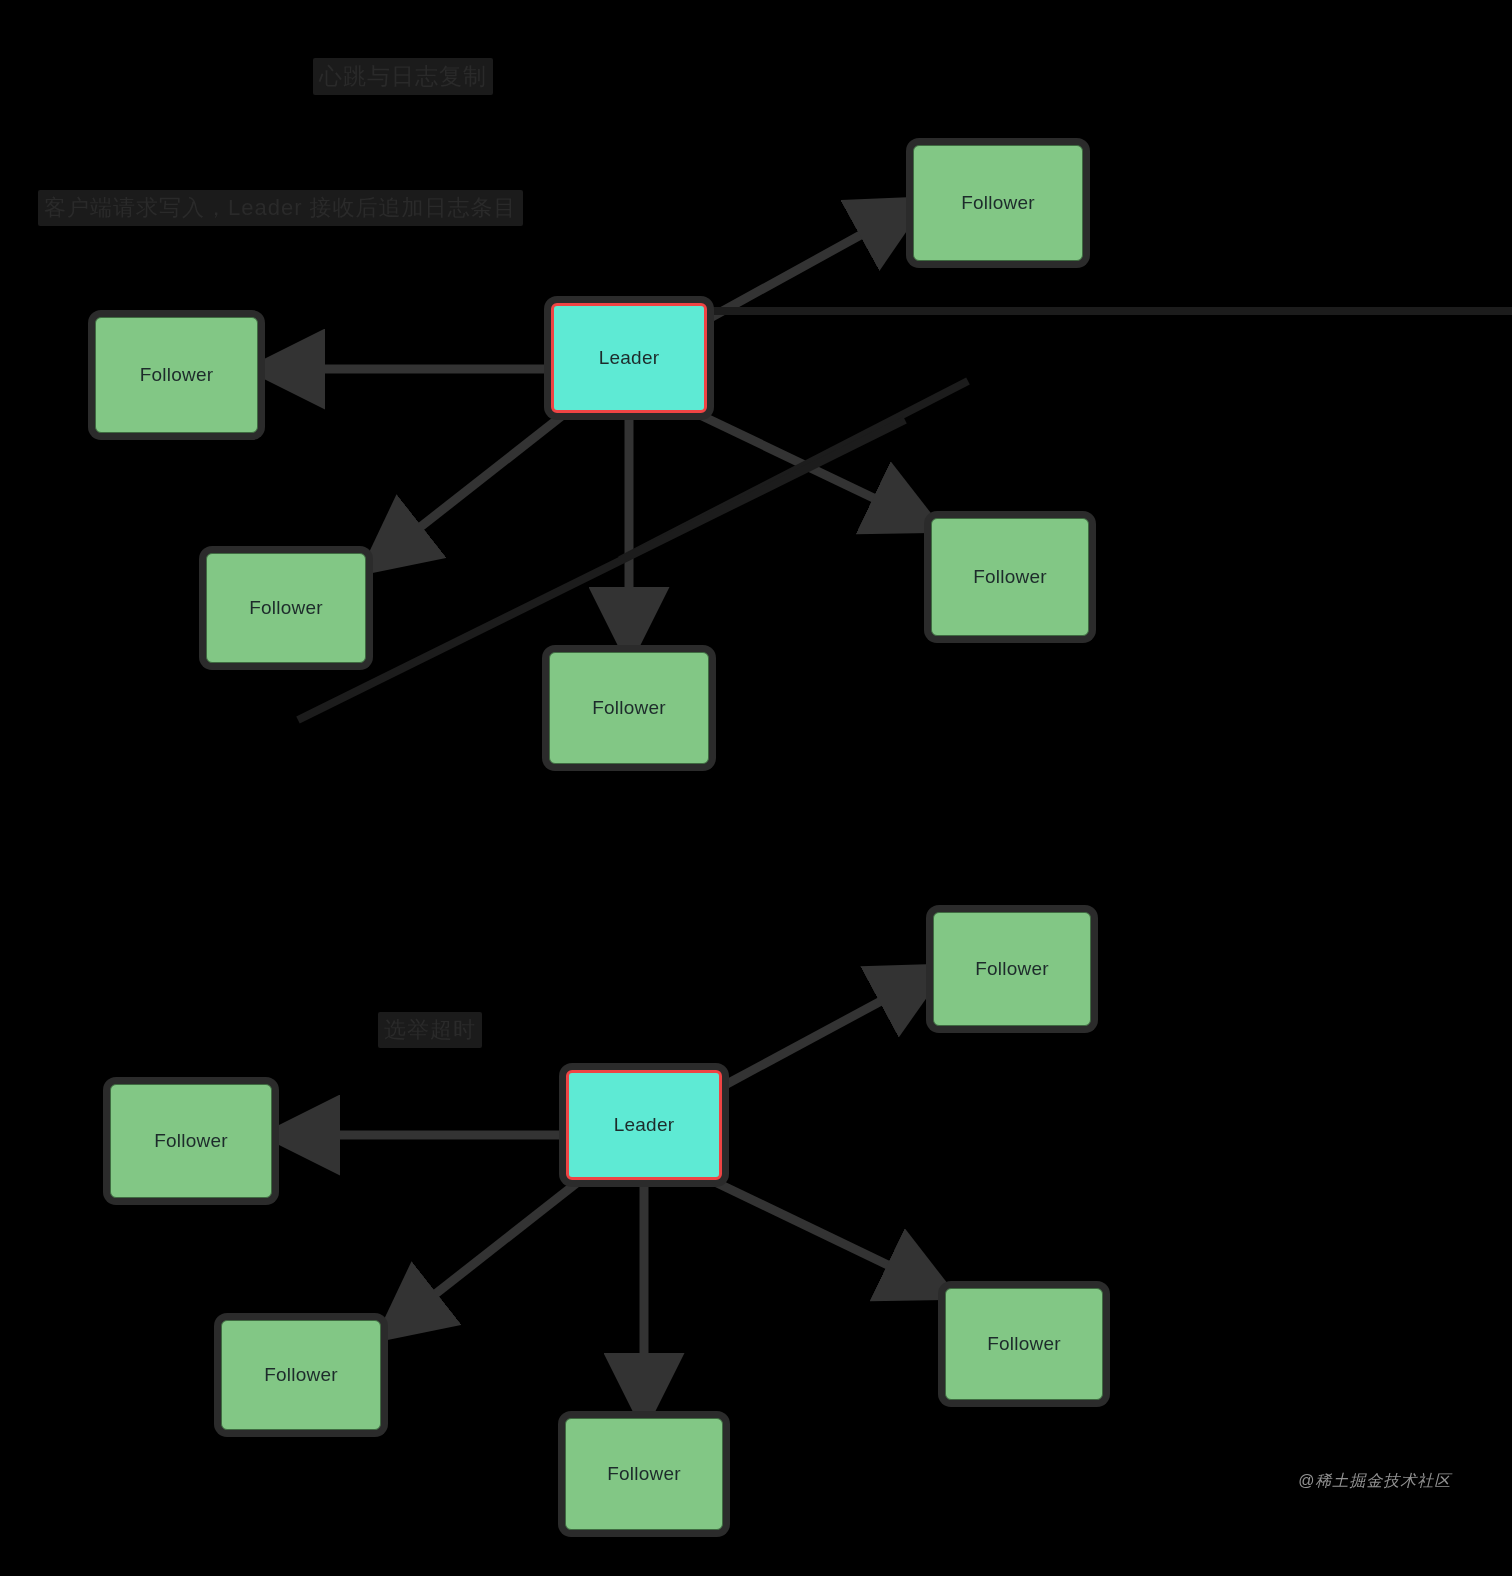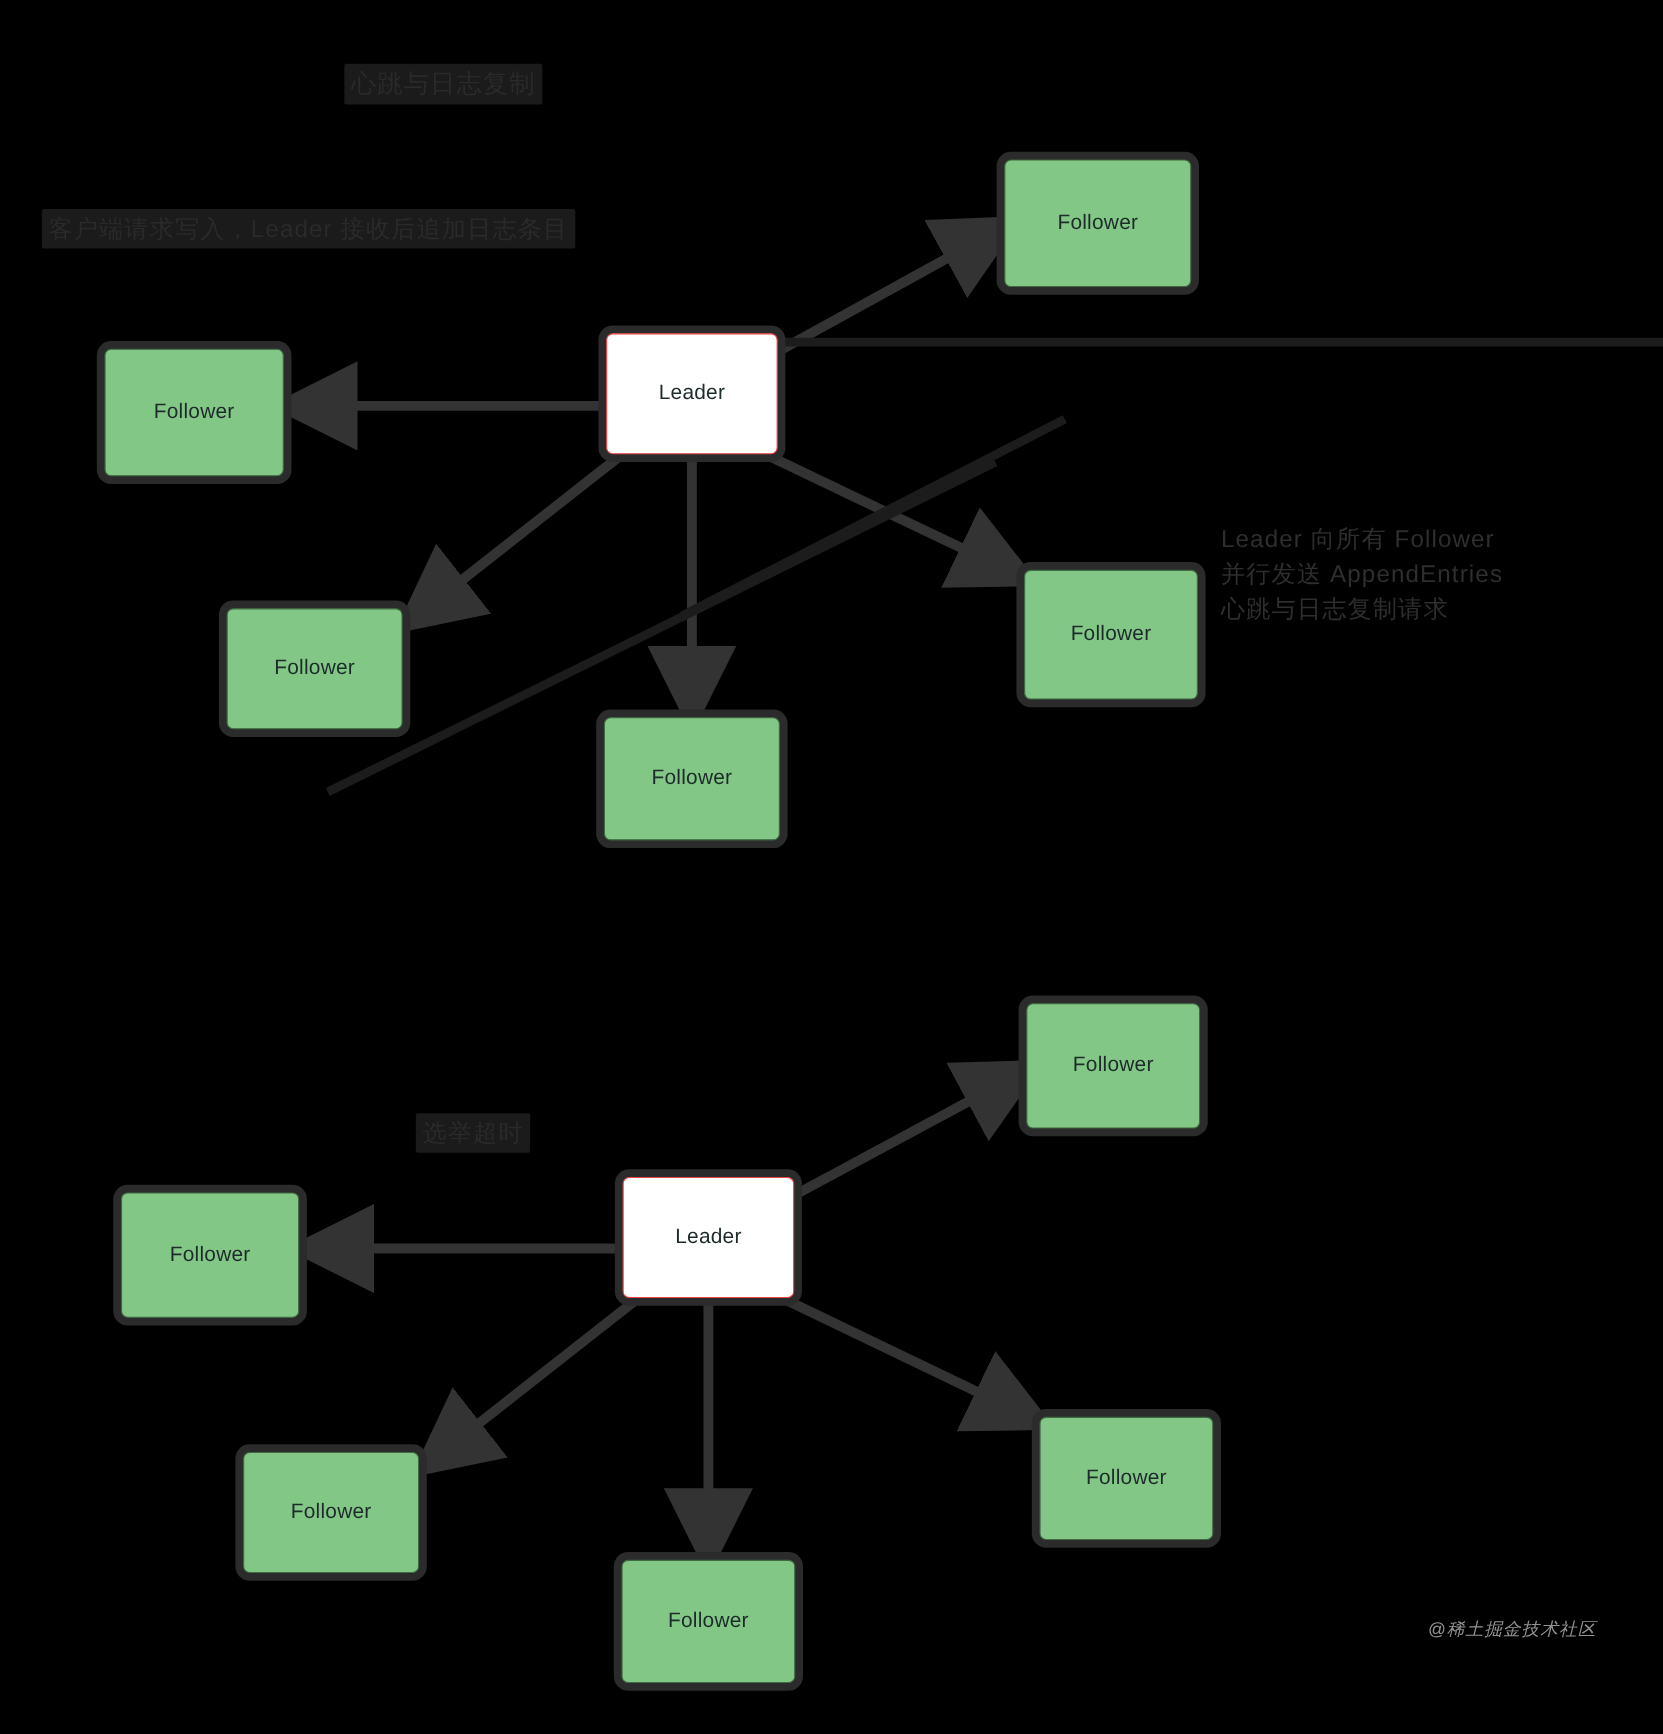--- a/index.html
+++ b/index.html
@@ -5,21 +5,21 @@
   html,body{margin:0;padding:0;background:#000;}
   body{width:1512px;height:1576px;position:relative;overflow:hidden;
        font-family:"Liberation Sans","DejaVu Sans",sans-serif;}
   #stage{position:absolute;inset:0;width:1512px;height:1576px;}
   svg.edges{position:absolute;left:0;top:0;width:1512px;height:1576px;pointer-events:none;}
   .node{position:absolute;border-radius:6px;display:flex;align-items:center;
         justify-content:center;box-sizing:border-box;
         box-shadow:0 0 0 7px #2b2b2b;}
   .node span{font-size:19px;color:#1d2b2b;letter-spacing:.2px;}
   .follower{background:#82c785;border:1px solid #3f6b41;}
-  .leader{background:#ffffff;border:1px solid #ef4444;}
+  .leader{background:#5eead4;border:3px solid #ef4444;}
   .anno{position:absolute;color:#2e2e2e;font-size:22px;line-height:1.45;
         white-space:pre-line;letter-spacing:1px;}
   .anno.title{font-size:23px;}
   .anno.blk{background:#1b1b1b;color:#2a2a2a;padding:2px 6px;border-radius:2px;}
   .wm{position:absolute;color:#c9c9c9;font-size:16px;opacity:.72;letter-spacing:1px;}
 </style>
 </head>
 <body>
 
 <div id="stage">
@@ -50,23 +50,20 @@
       <line x1="578" y1="1182" x2="387" y2="1332"></line>
       <line x1="715" y1="1182" x2="944" y2="1292"></line>
       <line x1="644" y1="1182" x2="644" y2="1416"></line>
     </g>
   </svg>
 
   <div class="anno title blk" style="left:313px;top:58px;">心跳与日志复制</div>
 
   <div class="anno blk" style="left:38px;top:190px;">客户端请求写入，Leader 接收后追加日志条目</div>
 
-  <div class="anno" style="left:1110px;top:474px;">Leader 向所有 Follower
-并行发送 AppendEntries
-心跳与日志复制请求</div>
 
   <div class="node leader" style="left:551px;top:303px;width:156px;height:110px;">
     <span>Leader</span>
   </div>
   <div class="node follower" style="left:913px;top:145px;width:170px;height:116px;">
     <span>Follower</span>
   </div>
   <div class="node follower" style="left:95px;top:317px;width:163px;height:116px;">
     <span>Follower</span>
   </div>

